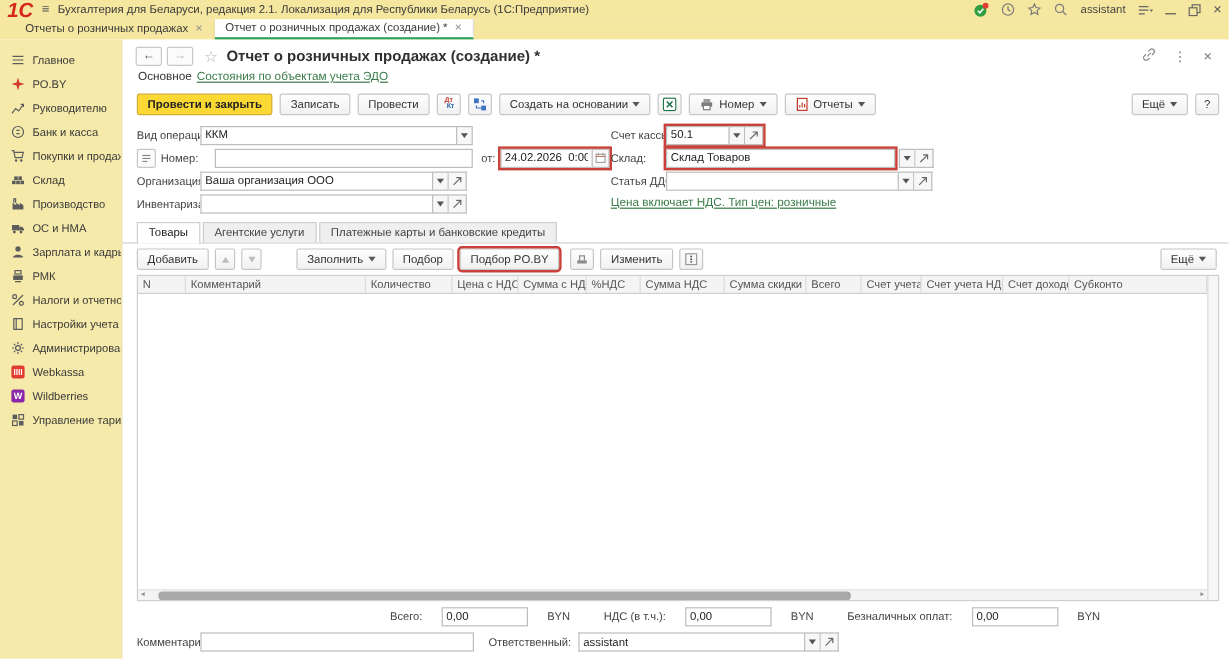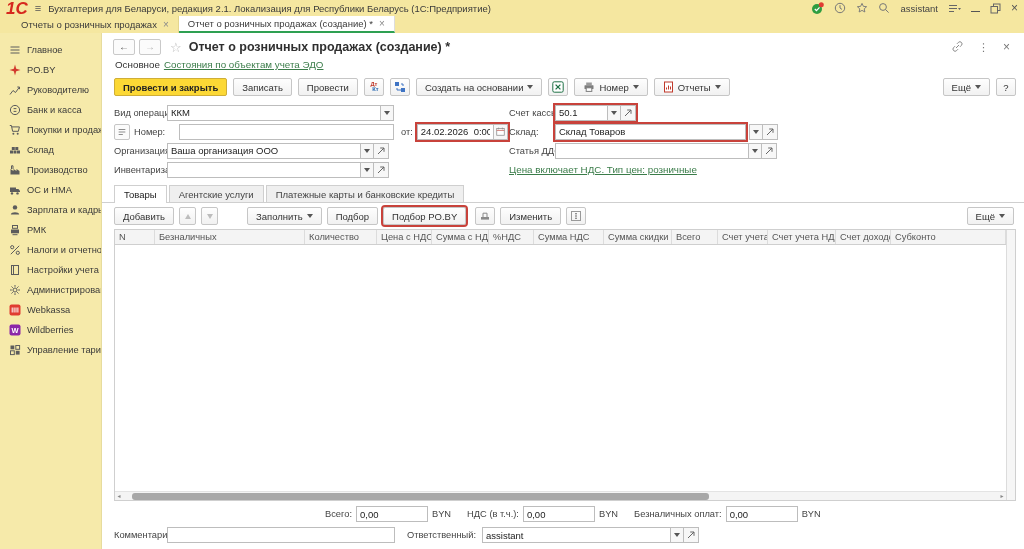--- a/index.html
+++ b/index.html
@@ -109,21 +109,21 @@
         white-space:nowrap; overflow:hidden; flex:none; cursor:pointer; }
   .th-flex { flex:1; }
   .tbody { flex:1; background:#fff; }
   .hscroll { height:9px; border-top:1px solid #e3e3e3; background:#f4f4f4; display:flex; align-items:center; flex:none; }
   .hs-arrow { width:8px; font-size:6px; color:#888; text-align:center; line-height:9px; cursor:pointer; }
   .hs-track { flex:1; height:7px; position:relative; }
   .hs-thumb { position:absolute; left:1%; width:66%; top:0; height:7px; background:#a8a8a8; border-radius:3px; cursor:pointer; }
   .vscroll { width:9px; flex:none; border-left:1px solid #dcdcdc; background:#f6f6f6; }
 
   
-  .totals-row { display:flex; align-items:center; gap:4px; padding:5px 0 2px 223px; flex:none; }
+  .totals-row { display:flex; align-items:center; gap:16px; padding:5px 0 2px 223px; flex:none; }
   .tot-lbl { font-size:9.3px; color:#444; white-space:nowrap; margin-left:10px; }
   .tot-lbl:first-child { margin-left:0; }
   .fld.num { width:72px; text-align:left; }
   .cur { font-size:9.3px; color:#444; margin-right:2px; }
   .footer-row { display:flex; align-items:center; padding:3px 8px 6px 12px; flex:none; }
 </style>
 </head>
 <body>
 
 <div class="screen">
@@ -576,21 +576,21 @@
         <button class="btn">
           <span>Ещё</span>
             <span class="car"></span>
         </button>
       </div>
 
       <div class="table-wrap">
         <div class="table-main">
           <div class="thead" id="thead-row">
               <div class="th" style="width: 40px;">N</div>
-              <div class="th" style="width: 150px;">Безналичных</div>
+              <div class="th" style="width: 150px;">Комментарий</div>
               <div class="th" style="width: 72px;">Количество</div>
               <div class="th" style="width: 55px;">Цена с НДС</div>
               <div class="th" style="width: 57px;">Сумма с НДС</div>
               <div class="th" style="width: 45px;">%НДС</div>
               <div class="th" style="width: 70px;">Сумма НДС</div>
               <div class="th" style="width: 68px;">Сумма скидки</div>
               <div class="th" style="width: 46px;">Всего</div>
               <div class="th" style="width: 50px;">Счет учета</div>
               <div class="th" style="width: 68px;">Счет учета НДС ...</div>
               <div class="th" style="width: 55px;">Счет доходов</div>

